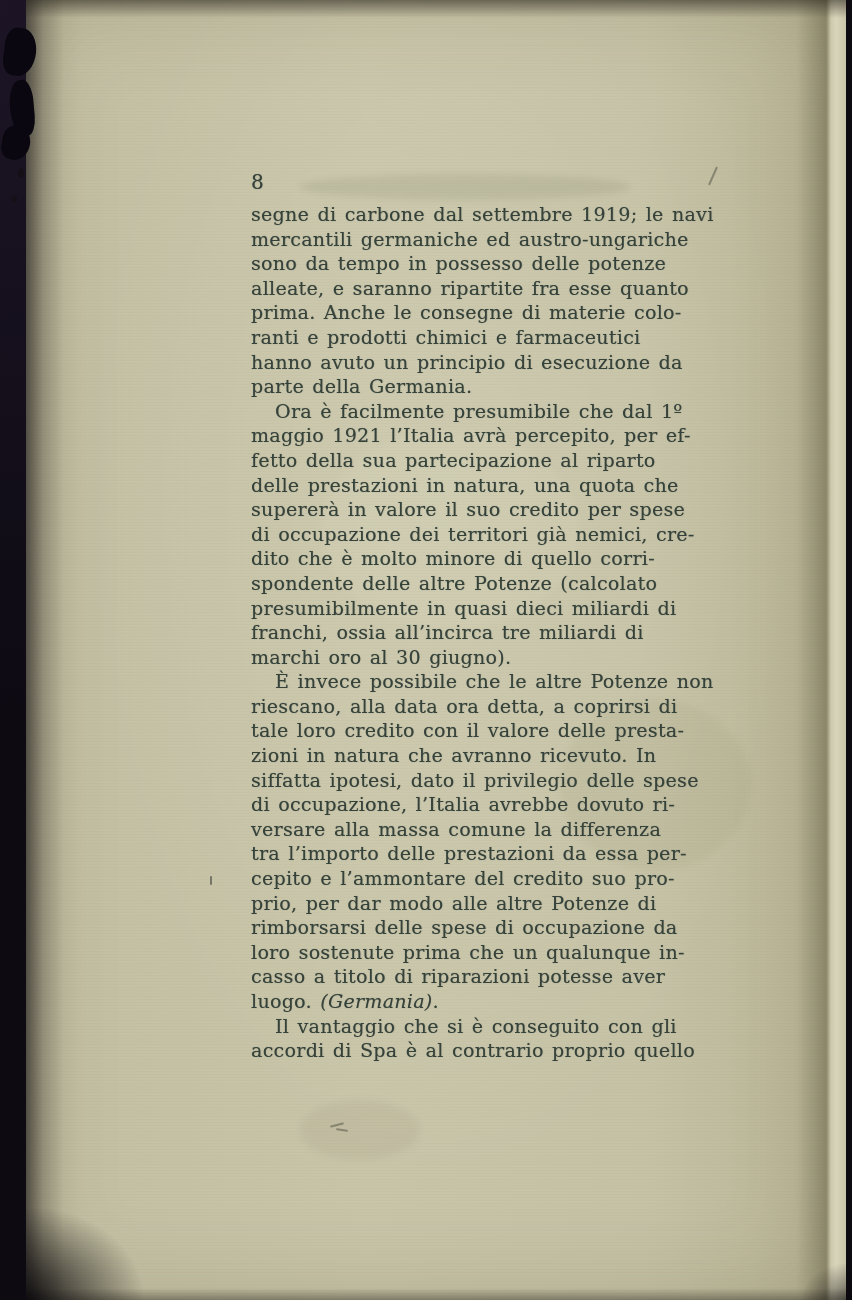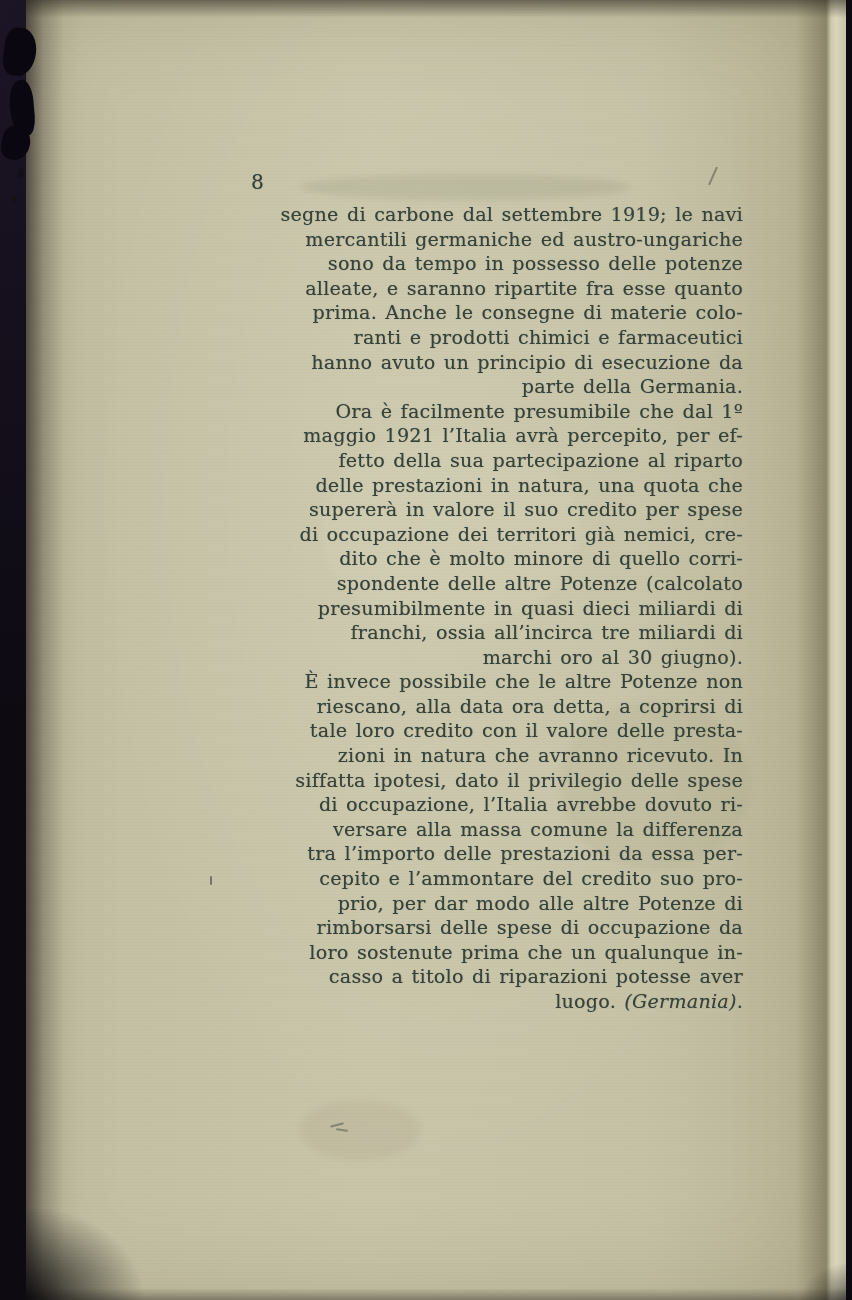--- a/index.html
+++ b/index.html
@@ -77,22 +77,22 @@
     text-shadow: 0.3px 0.3px 0.8px rgba(53,66,58,0.55);
   }
   .text-block {
     position: absolute; left: 251px; top: 202px; width: 492px;
     font-size: 19px; line-height: 24.6px;
     color: #35423a;
     letter-spacing: 0.3px;
     word-spacing: 2px;
     text-shadow: 0.3px 0.3px 0.8px rgba(53,66,58,0.50);
   }
-  .para { margin: 0; white-space: pre; text-align: right; }
-  .para.indent { text-indent: 24px; margin-left: 24px; }
+  .para { margin: 0; white-space: pre; }
+  .para.indent { text-indent: 24px; }
 </style>
 </head>
 <body>
 
 <div>
 
   <div class="paper"></div>
 
   <div class="fold-shadow"></div>
   <div class="edge-strip"></div>
@@ -147,15 +147,17 @@
 siffatta ipotesi, dato il privilegio delle spese
 di occupazione, l’Italia avrebbe dovuto ri-
 versare alla massa comune la differenza
 tra l’importo delle prestazioni da essa per-
 cepito e l’ammontare del credito suo pro-
 prio, per dar modo alle altre Potenze di
 rimborsarsi delle spese di occupazione da
 loro sostenute prima che un qualunque in-
 casso a titolo di riparazioni potesse aver
 luogo. </span><i>(Germania)</i><span>.</span></p>
+    <p class="para indent">Il vantaggio che si è conseguito con gli
+accordi di Spa è al contrario proprio quello</p>
   </div>
 
 </div>
 
 </body></html>

